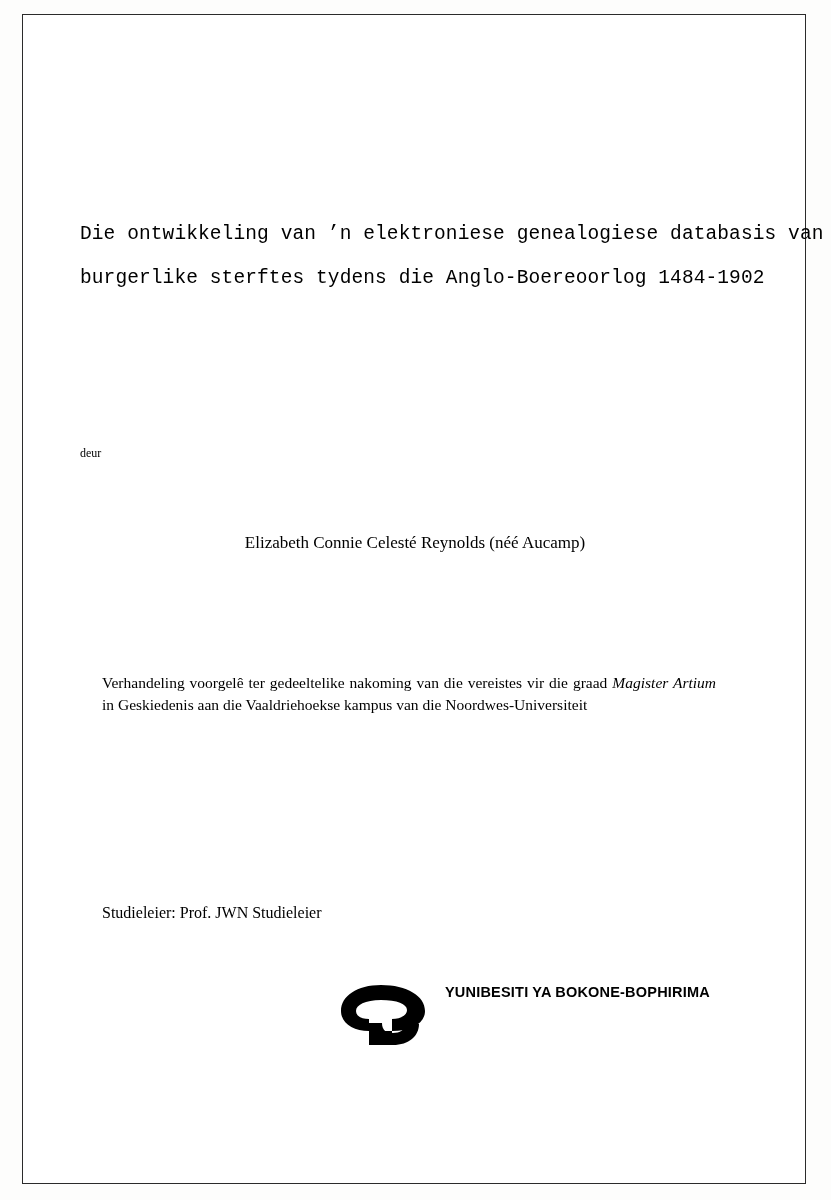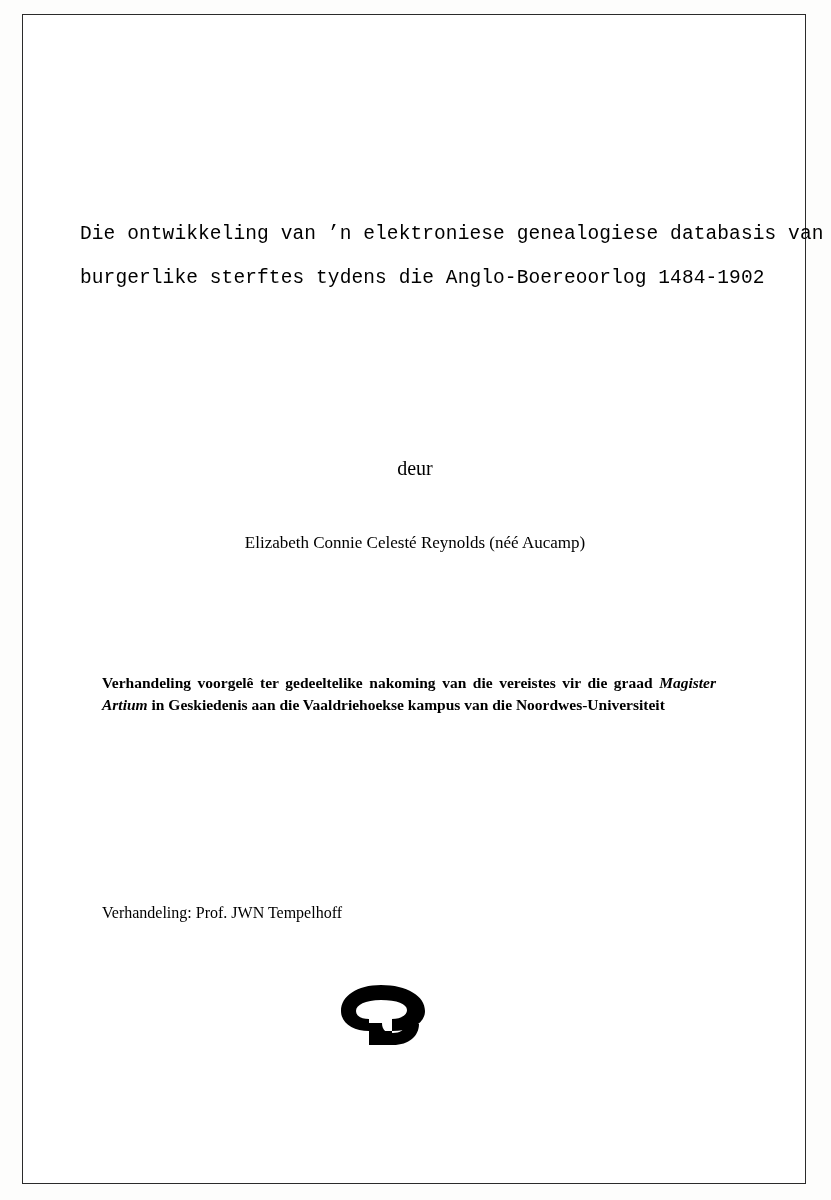--- a/index.html
+++ b/index.html
@@ -53,41 +53,39 @@
   }
   .title-line {
     display: block;
     white-space: nowrap;
   }
   .byword {
     position: absolute;
     left: 0;
     top: 432px;
     width: 670px;
-    text-align: center;
-    font-size: 20px;
-    margin-top: 11px;
+    text-align: left;
+    font-size: 12px;
   }
   .author {
     position: absolute;
     left: 0;
     top: 519px;
     width: 670px;
     text-align: center;
     font-size: 17px;
   }
   .statement {
     position: absolute;
     left: 22px;
     top: 658px;
     width: 614px;
     font-size: 15.5px;
     line-height: 22px;
     text-align: justify;
-    font-weight: bold;
   }
   .statement .line2,
   .statement .line3 {
     text-align: left;
   }
   .statement em {
     font-style: italic;
   }
   .supervisor {
     position: absolute;
@@ -142,29 +140,30 @@
 
     <div class="author">Elizabeth Connie Celesté Reynolds (néé Aucamp)</div>
 
     <div class="statement">
       <span>Verhandeling voorgelê ter gedeeltelike nakoming van die vereistes vir die</span>
       <span class="line2"><span>graad </span><em>Magister Artium</em><span> in Geskiedenis aan die Vaaldriehoekse kampus</span></span>
       <span class="line3">van die Noordwes-Universiteit</span>
     </div>
 
     <div class="supervisor">
-      <div>Verhandeling: Prof. JWN Tempelhoff</div>
+      <div>Studieleier: Prof. JWN Studieleier</div>
     </div>
 
     <div class="logo-wrap">
       <svg class="logo-mark" viewBox="0 0 110 66">
         <path d="M46 3 C22 3 6 14 6 29 C6 41 18 49 34 49 L34 37 C26 37 21 34 21 29 C21 23 30 18 46 18 L46 3 Z" fill="#000000"></path>
         <path d="M46 3 L46 18 C62 18 72 22 72 28 C72 33 66 37 57 37 L57 49 C77 49 90 41 90 29 C90 14 72 3 46 3 Z" fill="#000000"></path>
         <path d="M34 30 L34 63 L57 63 L57 49 L46 49 L46 30 Z" fill="#000000"></path>
         <rect x="34" y="30" width="23" height="11" fill="#ffffff"></rect>
         <path d="M34 41 C34 54 44 63 58 63 C74 63 84 54 84 42 L70 42 C70 48 65 51 58 51 C51 51 47 48 47 41 Z" fill="#000000"></path>
       </svg>
       <div class="logo-text">
+        <span>YUNIBESITI YA BOKONE-BOPHIRIMA</span>
       </div>
     </div>
 
   </div>
 </div>
 
 </body></html>

